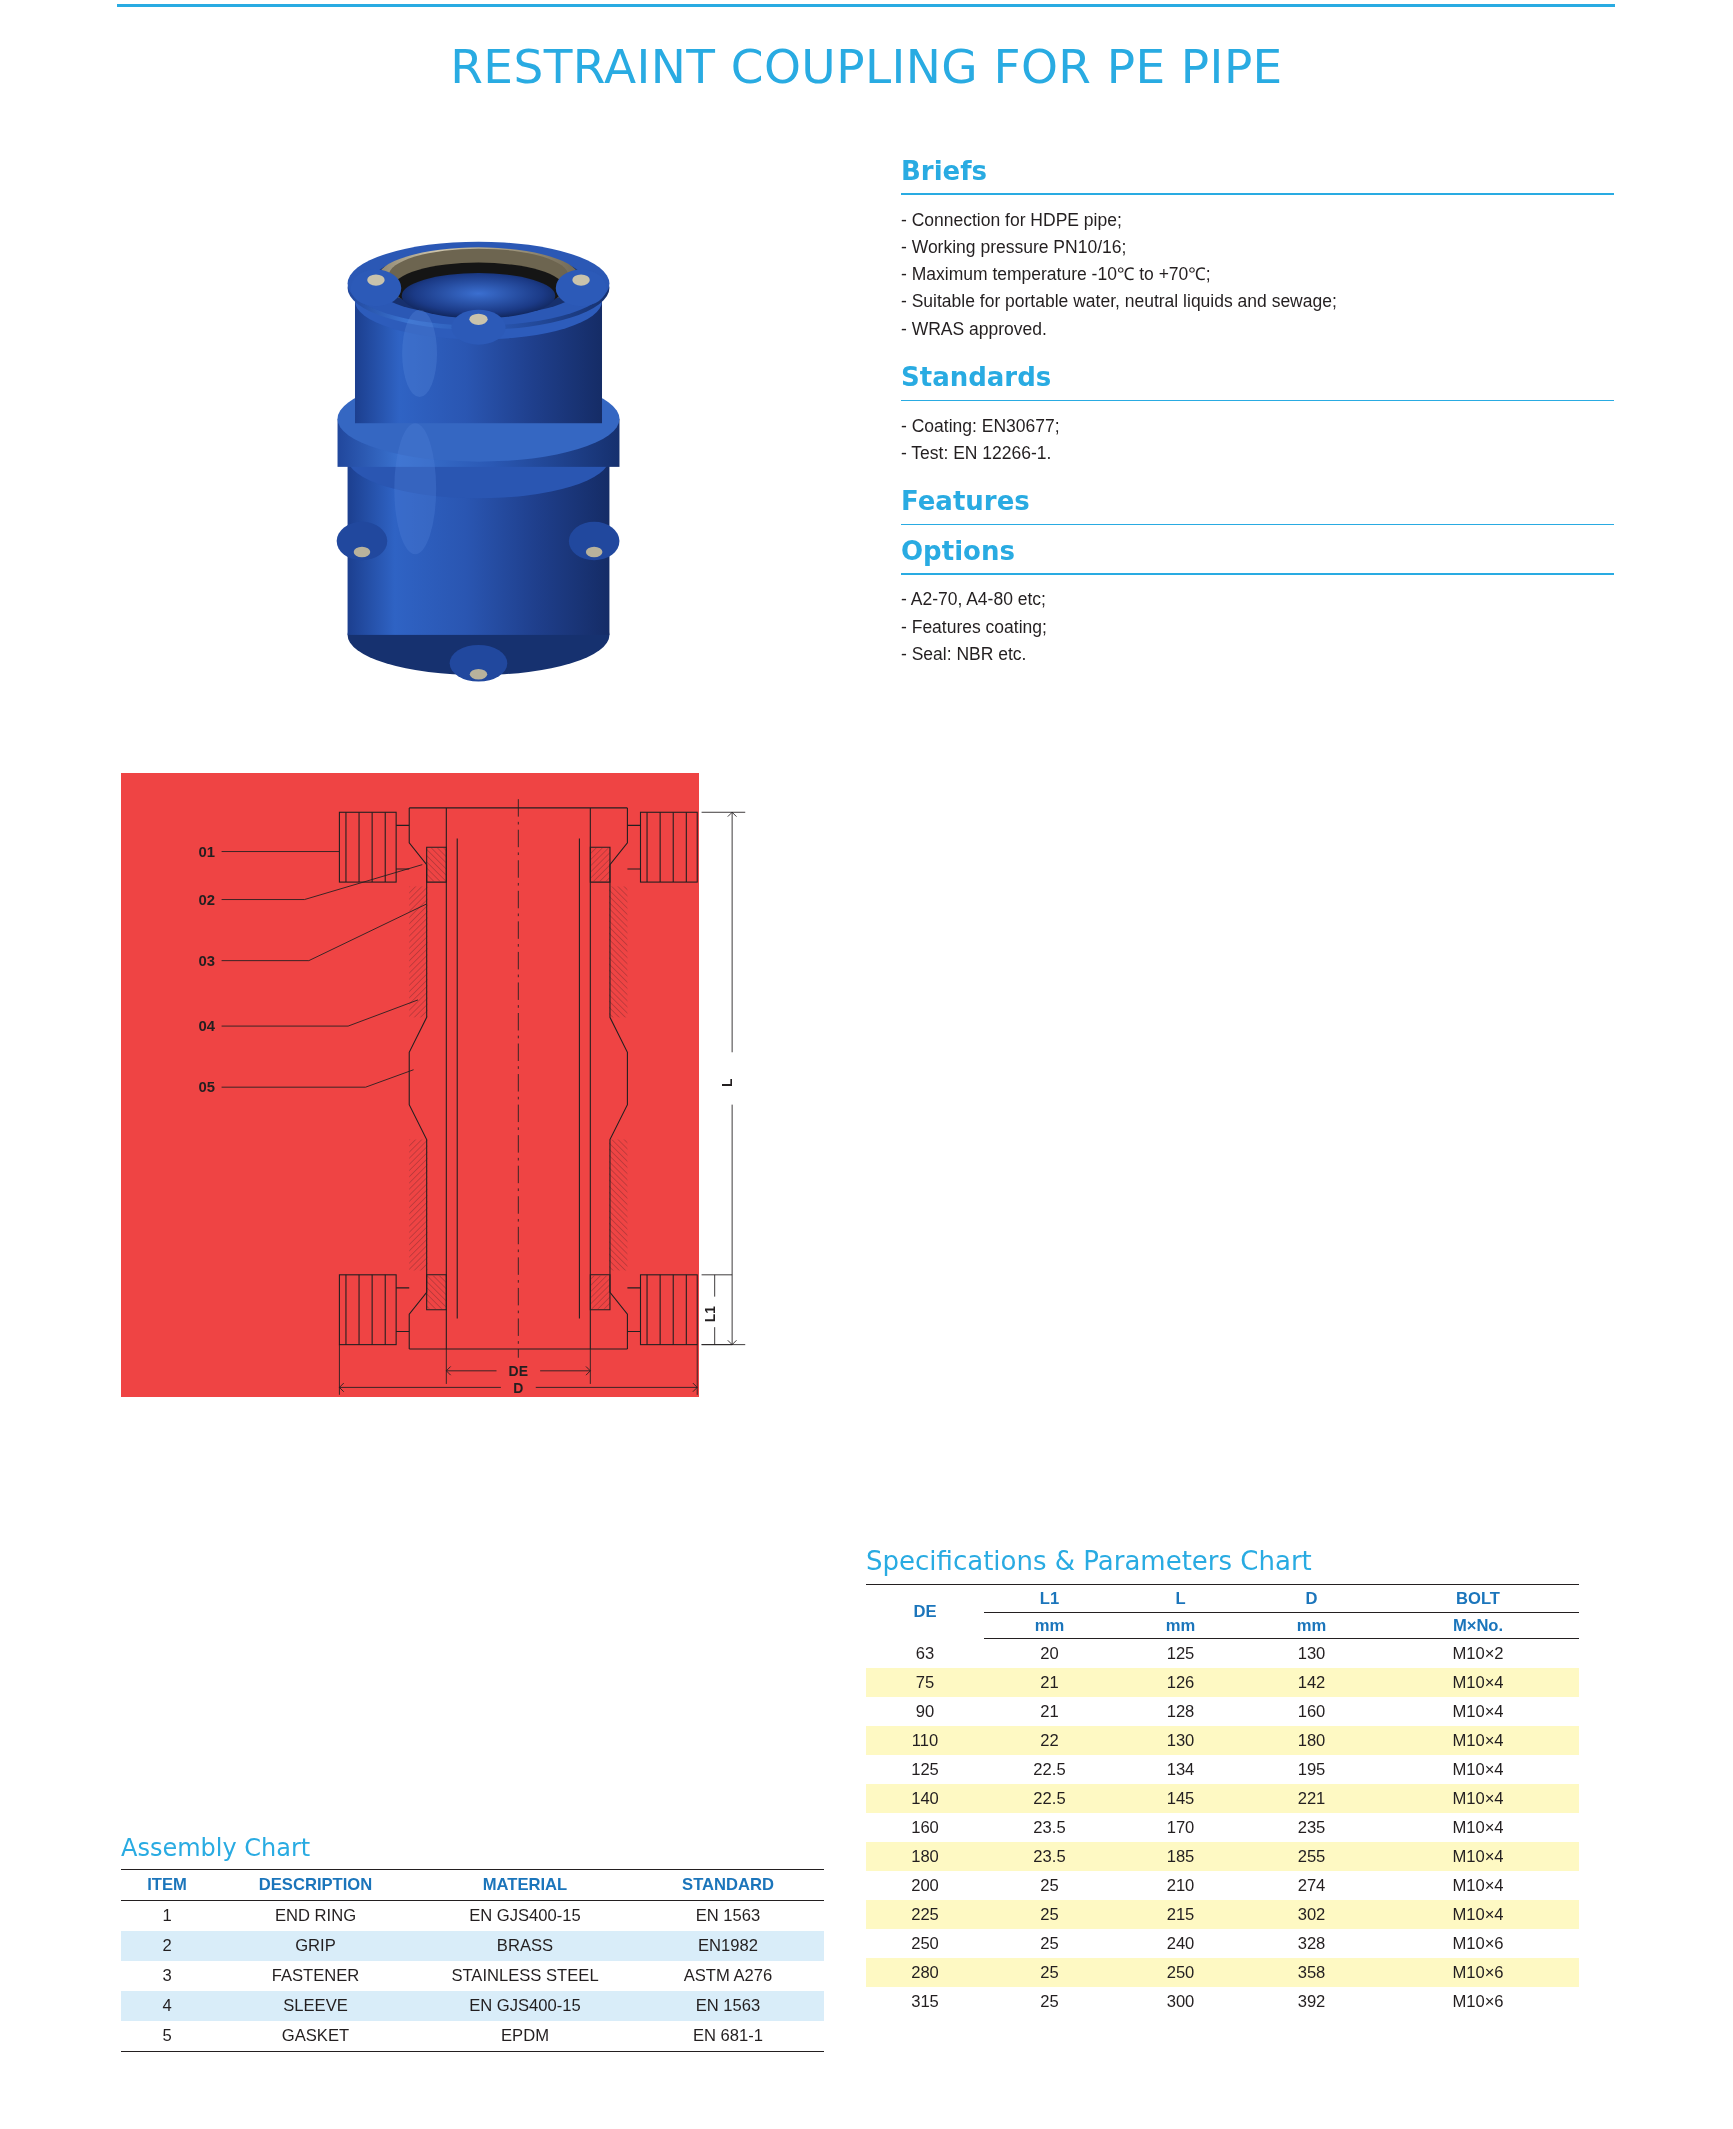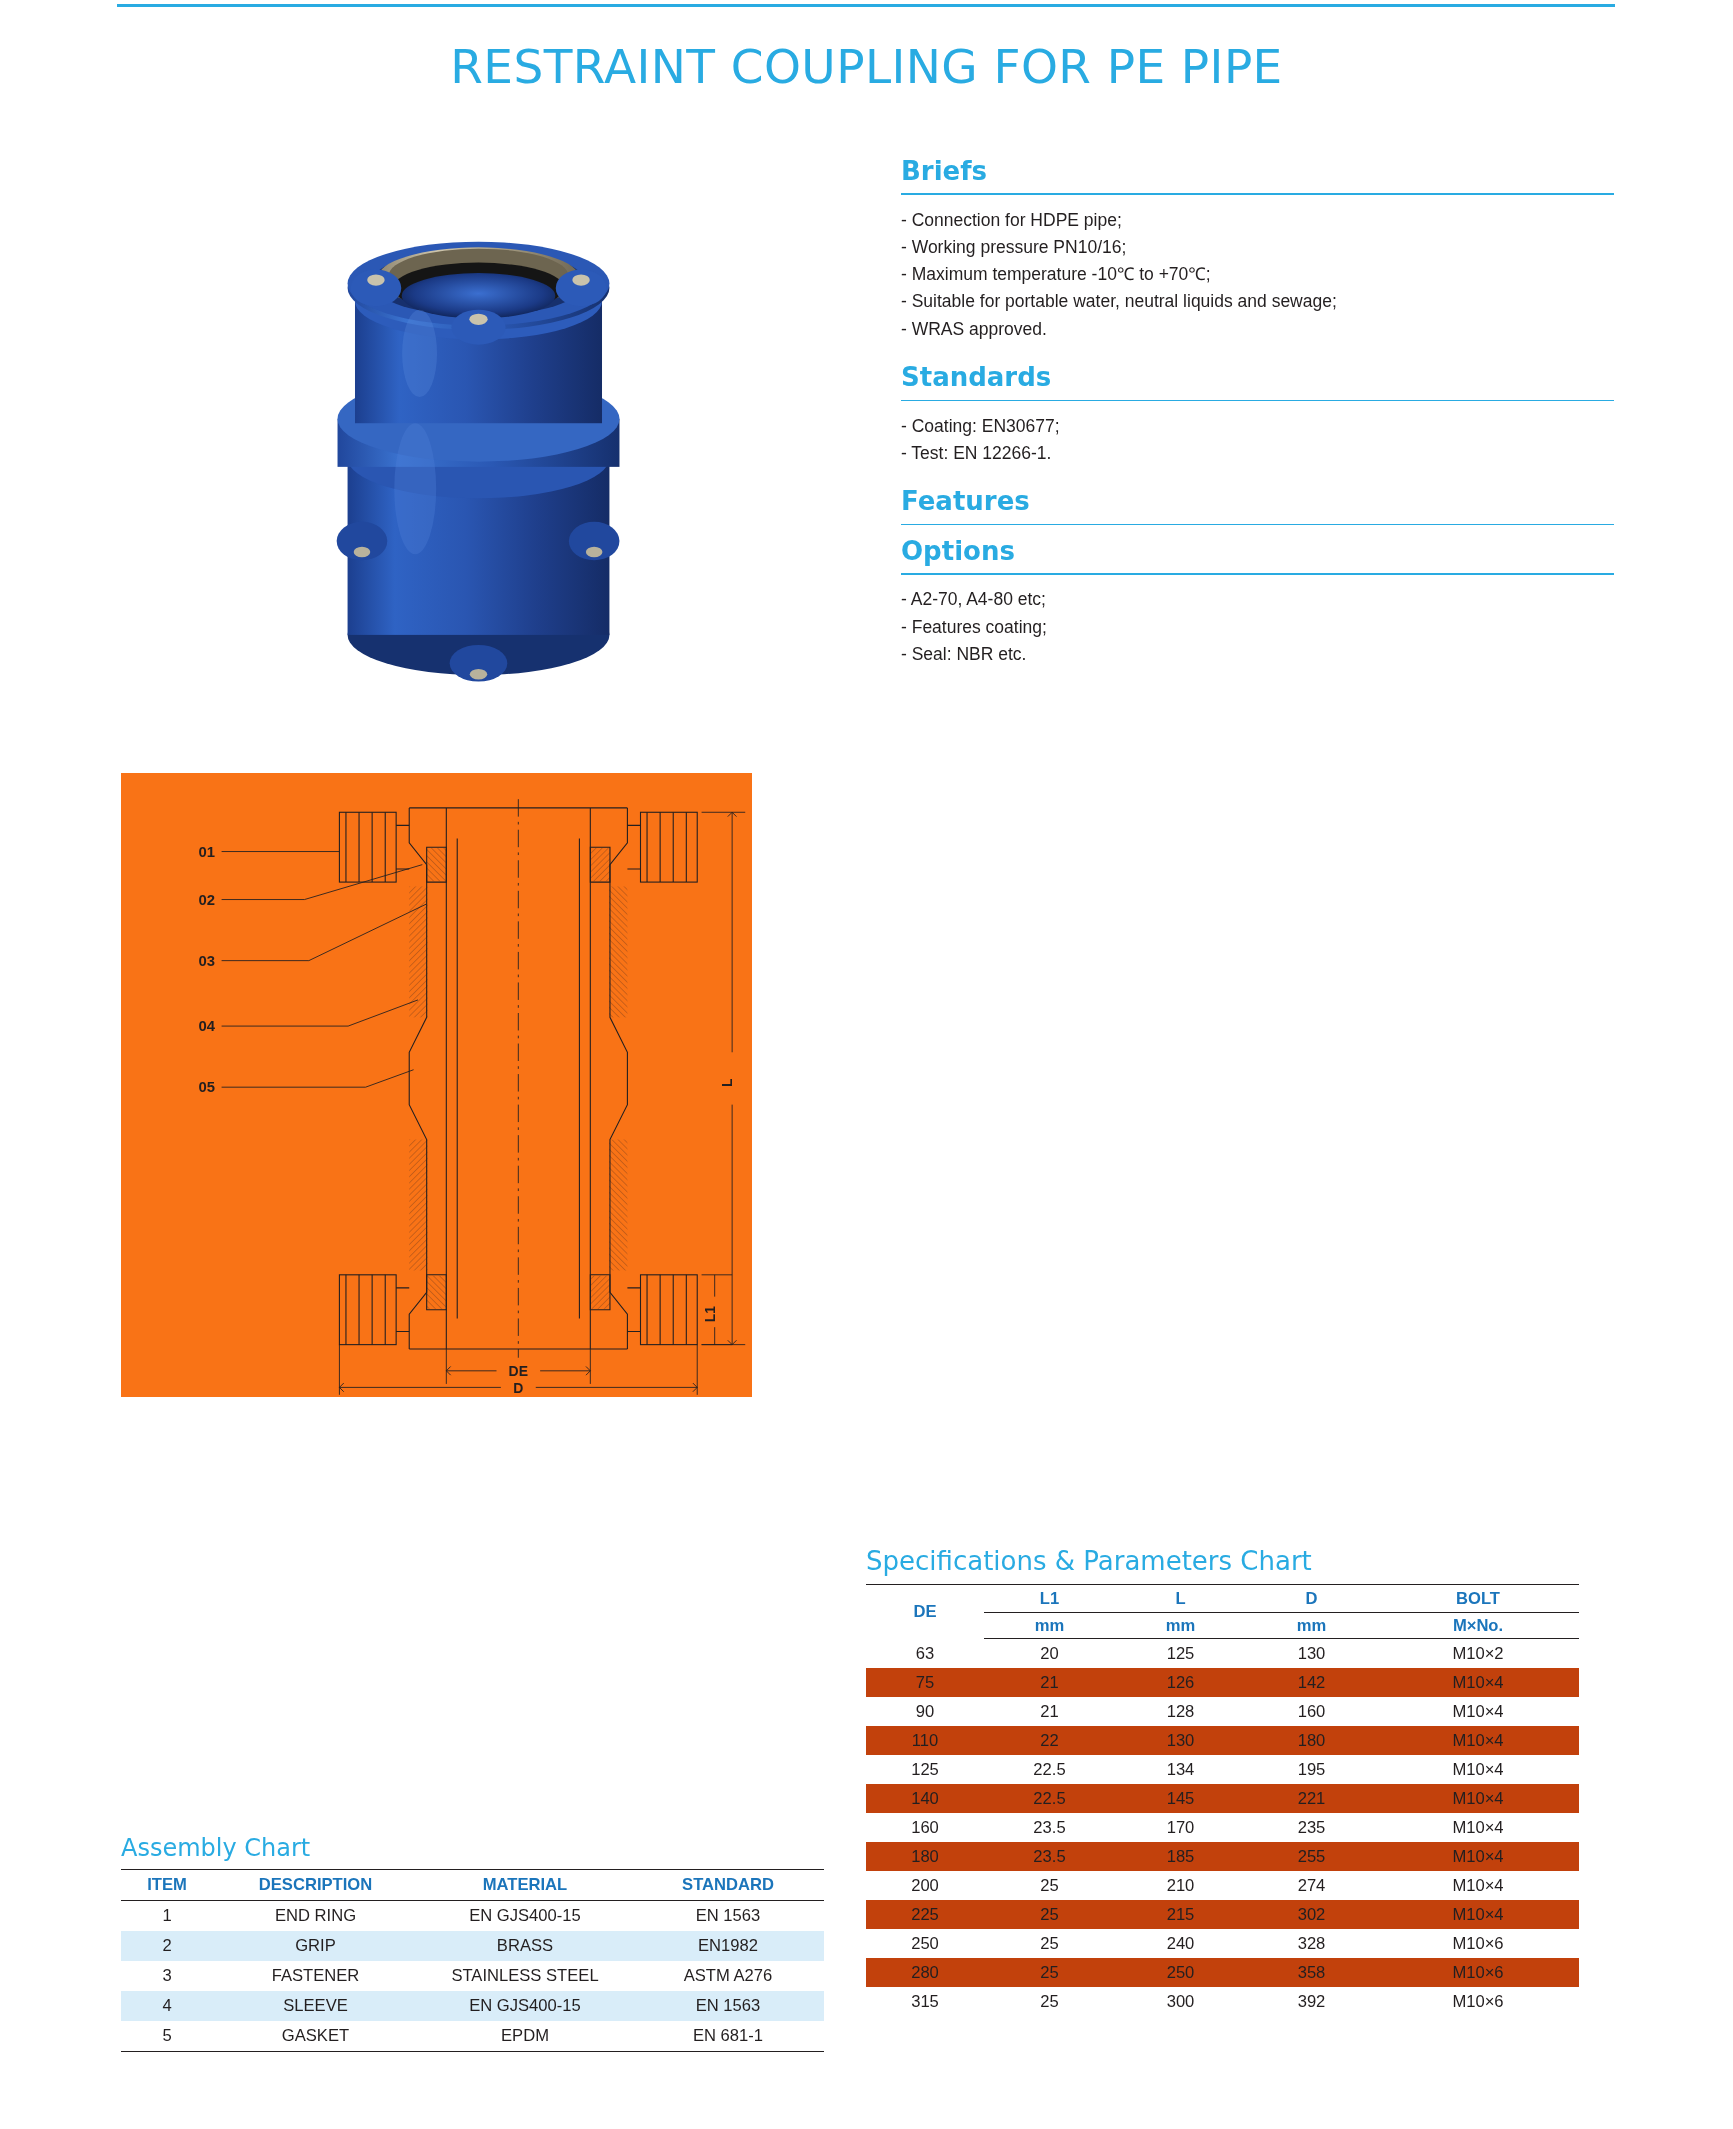--- a/index.html
+++ b/index.html
@@ -53,23 +53,23 @@
     width: 467px;
     height: 563px;
   }
   .photo svg { display: block; }
 
   
   .drawing-panel {
     position: absolute;
     left: 121px;
     top: 773px;
-    width: 631px;
+    width: 578px;
     height: 624px;
-    background: #f97316;
+    background: #ef4444;
   }
   .drawing-panel svg { display: block; }
 
   
   .right-col {
     position: absolute;
     left: 901px;
     top: 157px;
     width: 713px;
   }
@@ -124,21 +124,21 @@
     font-weight: bold;
     height: 27px;
     line-height: 27px;
   }
   table.spec .hdr2 th {
     color: #1b75bb;
     font-weight: bold;
     height: 25px;
     line-height: 25px;
   }
-  table.spec .row-alt td { background: #c2410c; }
+  table.spec .row-alt td { background: #fef9c3; }
   .rule-top { border-top: 1.3px solid #231f20; }
   .rule-bot { border-bottom: 1.3px solid #231f20; }
   .rule-thin { border-bottom: 0.9px solid #231f20; }
   .col-de { width: 118px; }
   .col-l1 { width: 131px; }
   .col-l  { width: 131px; }
   .col-d  { width: 131px; }
   .col-bolt { width: 202px; }
 
   

